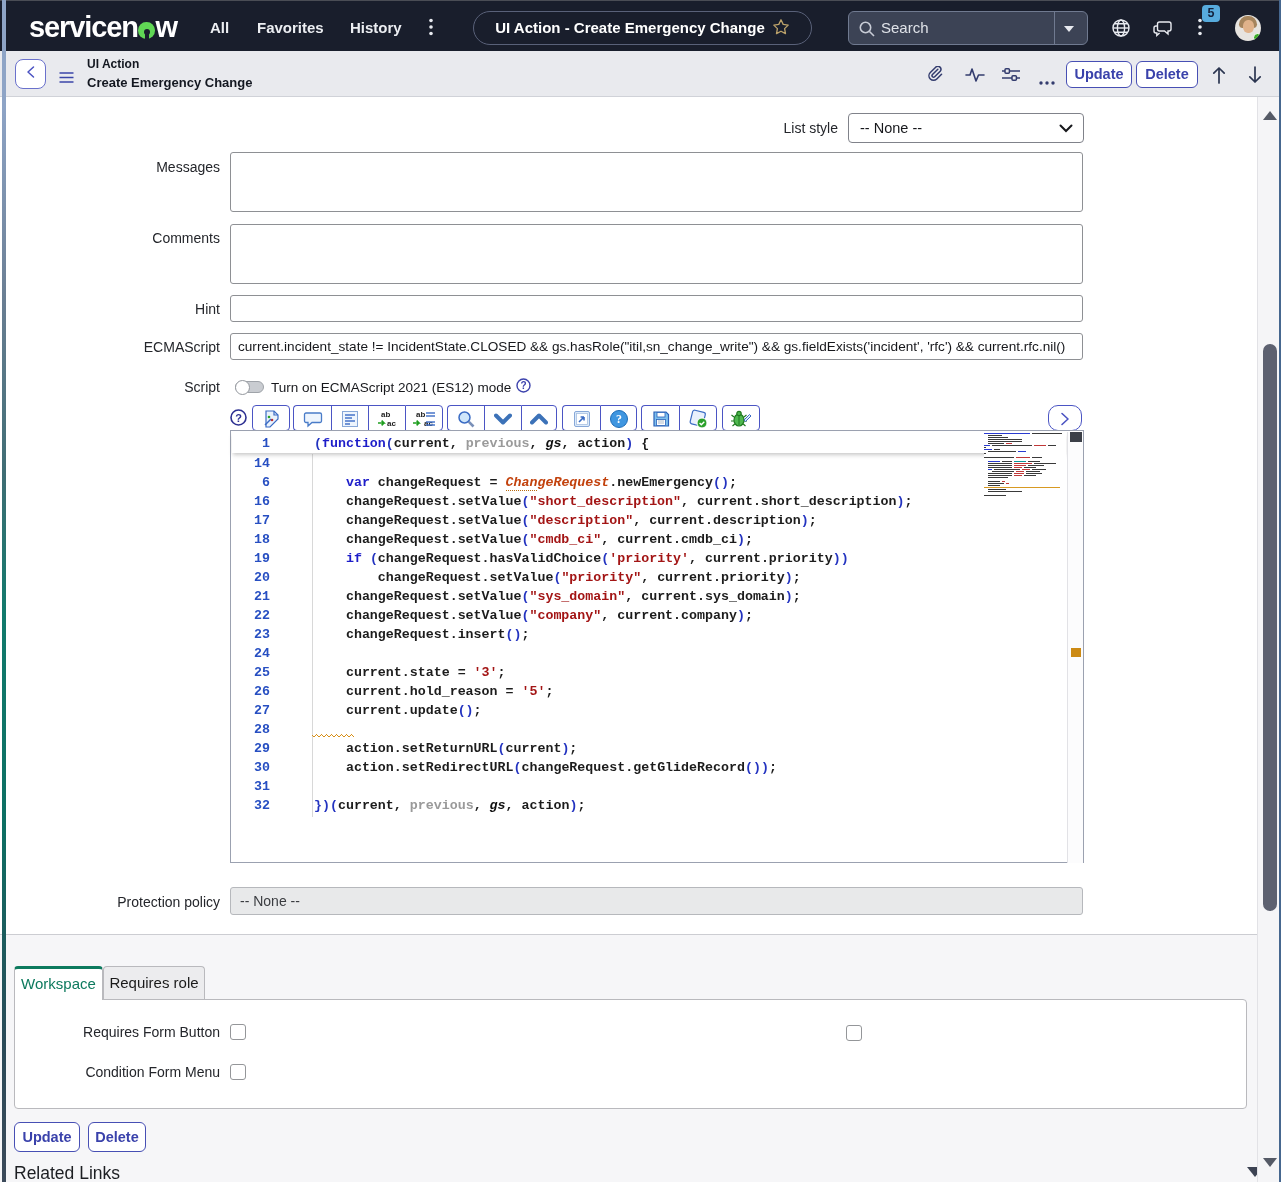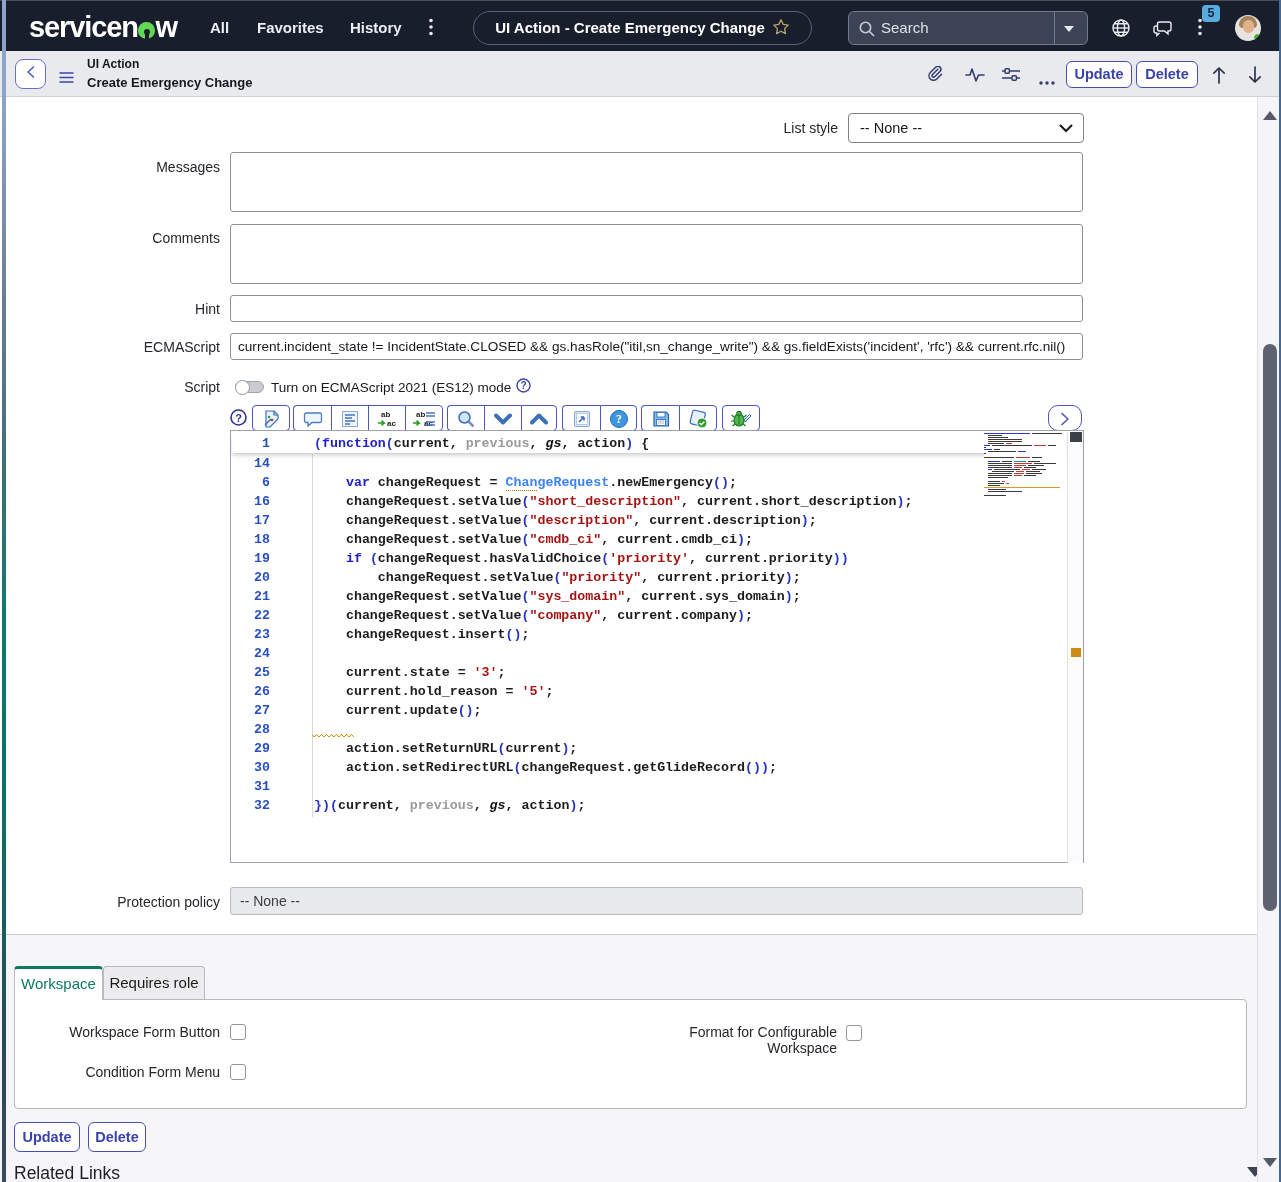--- a/index.html
+++ b/index.html
@@ -46,21 +46,21 @@
 #tbar { position:absolute; left:0; top:405px; width:1281px; height:26px; }
 .tbq { position:absolute; left:230px; top:4px; }
 .tbb { position:absolute; top:0; height:26px; background:#fff; border:1px solid #4b55c4; text-align:center; line-height:24px; }
 .tbb svg { vertical-align:middle; }
 
 #ed { position:absolute; left:230px; top:430px; width:854px; height:433px; border:1px solid #9ba1b0; background:#fff; }
 .crow { position:relative; height:19px; white-space:pre; }
 .cnum { position:absolute; left:0; top:0; width:38px; text-align:right; color:#274fc2; }
 .ctext { position:absolute; left:82px; top:0; }
 #ed, #sticky { font:bold 13.3px/19px "Liberation Mono",monospace; color:#1c1c1c; }
-.kw { color:#1d1dc9; } .st { color:#a31515; } .cl { color:#3b82f6; }
+.kw { color:#1d1dc9; } .st { color:#a31515; } .cl { color:#c2410c; font-style:italic; }
 .clu { border-bottom:1.5px dotted #b86a10; }
 .gy { color:#9a9a9a; } .pr { color:#2333c0; } .gs { font-style:italic; color:#111; }
 #sticky { position:absolute; left:1px; top:1px; right:17px; height:21px; background:#fff; z-index:5;
   box-shadow:0 3px 4px -1px rgba(110,110,110,0.38); }
 #sticky .cnum { top:2px; } #sticky .ctext { top:2px; }
 #lines { position:absolute; left:1px; top:23px; }
 #gutline { position:absolute; left:81px; top:23px; width:1px; height:363px; background:#d8d8d8; }
 #squig { position:absolute; left:81px; top:303px; width:42px; height:5px;
   background:radial-gradient(circle at 2px 0px, transparent 1.6px, #d89018 1.6px, #d89018 2.6px, transparent 2.8px); background-size:5px 5px; background-repeat:repeat-x; }
 #mmap { position:absolute; right:17px; top:1px; width:82px; height:66px; background:#fff; z-index:6; padding-top:1px; }
@@ -466,25 +466,24 @@
     </div>
 </div>
 
 <div class="flabel" style="left:60px;top:894px;width:160px">Protection policy</div>
 <div class="finput" id="prot" style="top:887px;height:28px">-- None --</div>
 
 <div id="grey">
   <div class="tab" id="tabws">Workspace</div>
   <div class="tab" id="tabrr">Requires role</div>
   <div id="panel"></div>
-  <div class="cblabel" style="left:40px;top:89px;width:180px">Workspace Form Button</div>
+  <div class="cblabel" style="left:40px;top:89px;width:180px">Requires Form Button</div>
   <div class="cb" style="left:230px;top:89px"></div>
   <div class="cblabel" style="left:40px;top:129px;width:180px">Condition Form Menu</div>
   <div class="cb" style="left:230px;top:129px"></div>
-  <div class="cblabel" style="left:637px;top:89px;width:200px">Format for Configurable Workspace</div>
   <div class="cb" style="left:846px;top:90px"></div>
   <div class="gbtn" style="left:14px;width:66px">Update</div>
   <div class="gbtn" style="left:88px;width:58px">Delete</div>
   <div id="rlinks">Related Links</div>
   <div class="abs" style="left:1247px;top:232px;width:0;height:0;border:8px solid transparent;border-top:10px solid #3c4252;border-bottom:none"></div>
 </div>
 
 <div id="psb">
     <div class="up"></div>
     <div class="th"></div>

